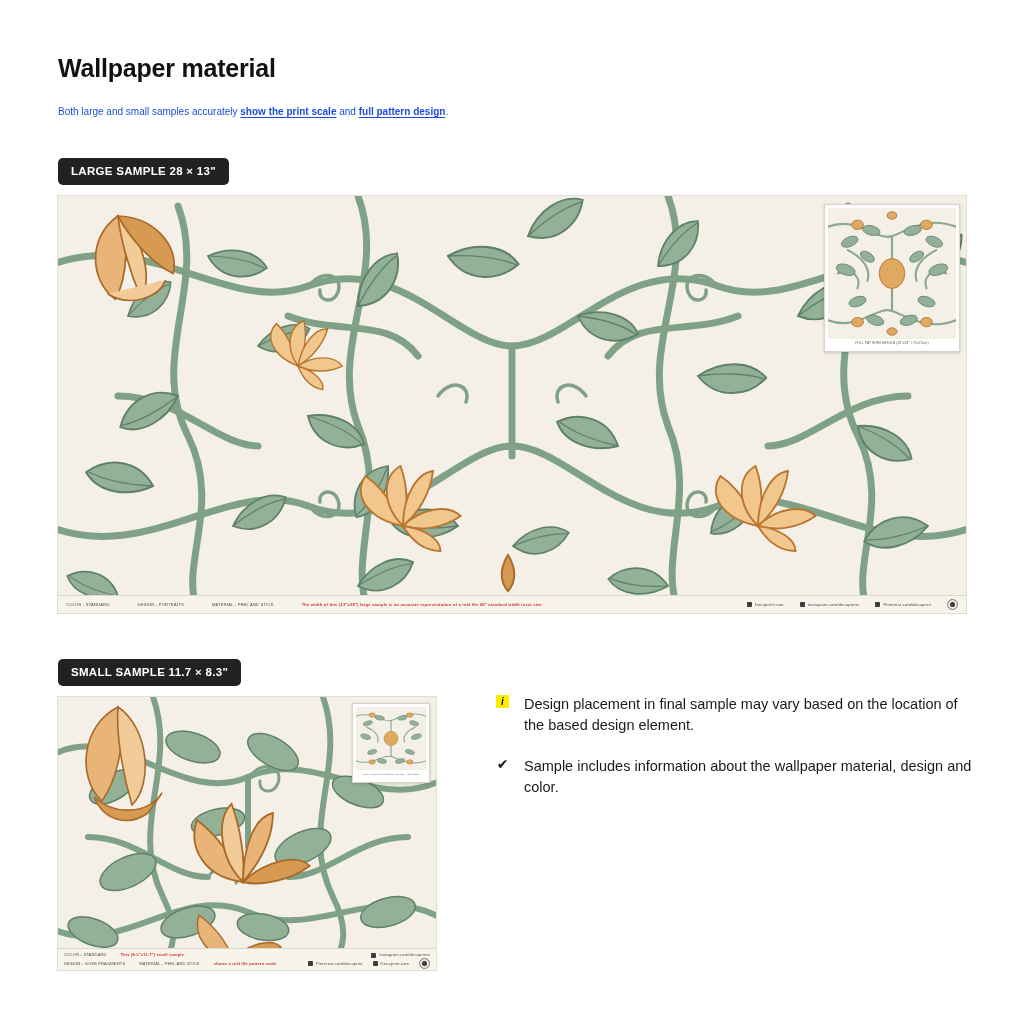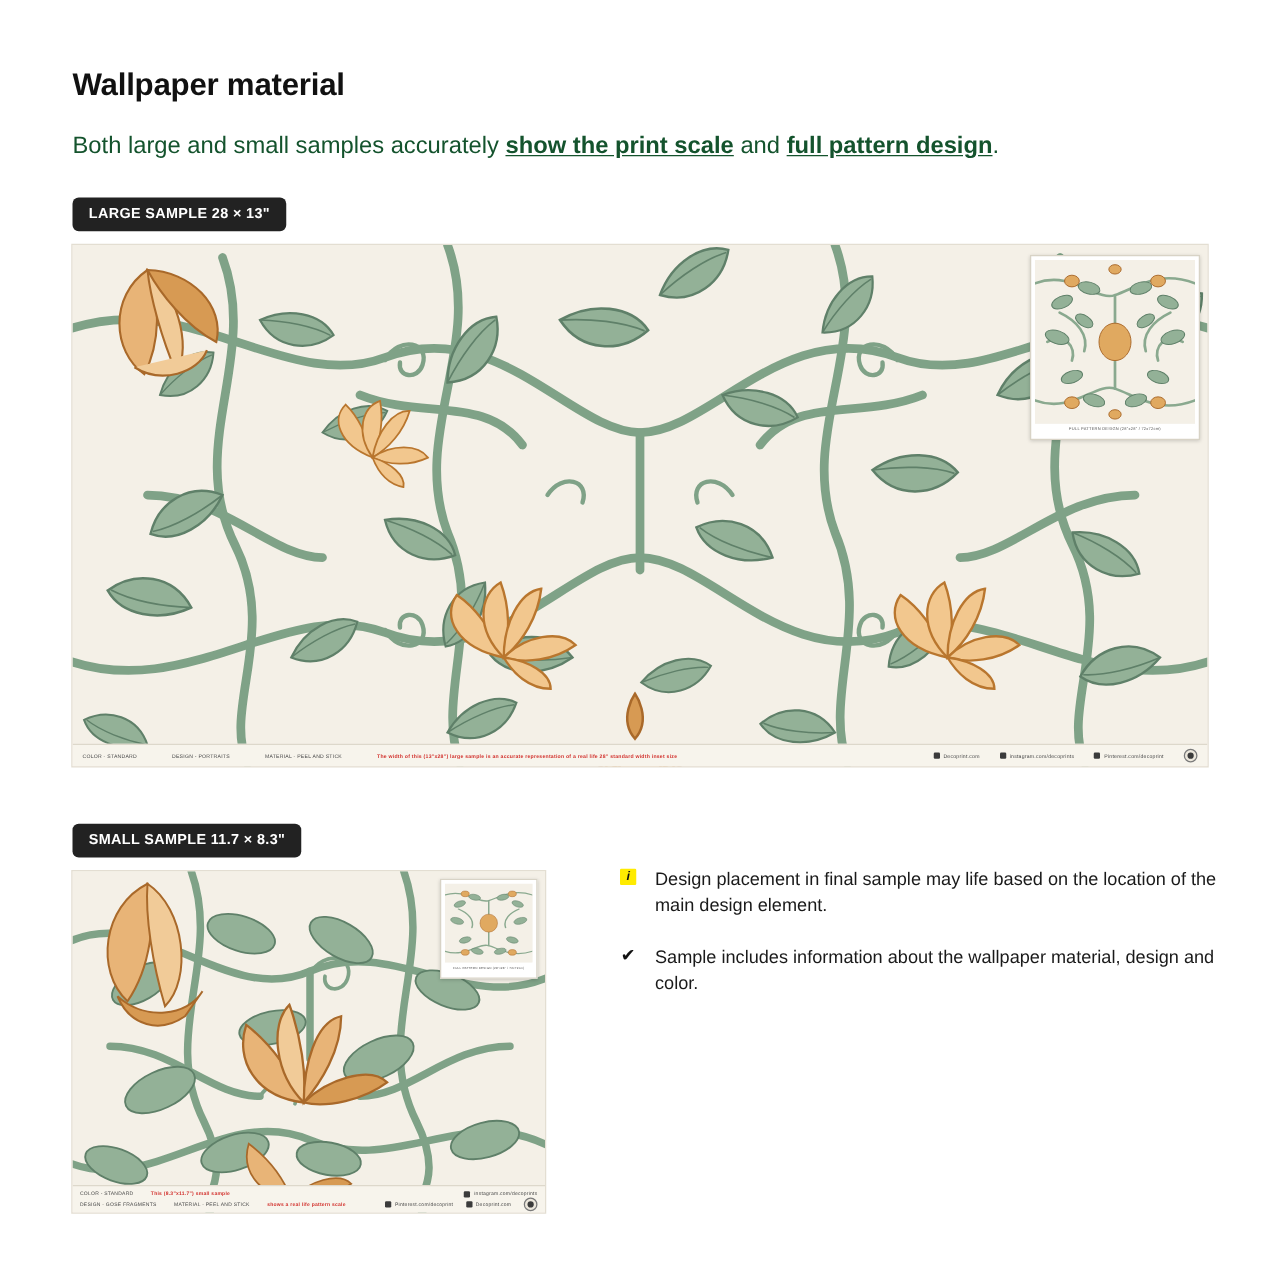--- a/index.html
+++ b/index.html
@@ -13,21 +13,21 @@
   }
   .page { position: relative; width: 1024px; height: 1024px; }
 
   .title {
     position: absolute; left: 58px; top: 54px;
     font-size: 25px; font-weight: 700; letter-spacing: -0.2px;
     color: #111;
   }
   .subtitle {
     position: absolute; left: 58px; top: 106px;
-    font-size: 19px; color: #14532d;
+    font-size: 10px; color: #1d4ed8;
   }
   .subtitle b { font-weight: 700; text-decoration: underline; text-underline-offset: 2px; }
 
   .badge {
     position: absolute;
     background: #222222; color: #ffffff;
     font-size: 11.5px; font-weight: 700; letter-spacing: 0.3px;
     padding: 7px 13px 8px 13px;
     border-radius: 5px;
   }
@@ -398,21 +398,21 @@
         </span>
       </div>
     </div>
   </div>
 
   <div class="notes">
     <div class="note-row">
       <span class="note-ico">
         <span class="info-badge">i</span>
       </span>
-      <span class="note-txt">Design placement in final sample may life based on the location of the main design element.</span>
+      <span class="note-txt">Design placement in final sample may vary based on the location of the based design element.</span>
     </div>
     <div class="note-row">
       <span class="note-ico">
         <span class="check">✔</span>
       </span>
       <span class="note-txt">Sample includes information about the wallpaper material, design and color.</span>
     </div>
   </div>
 
 </div>

